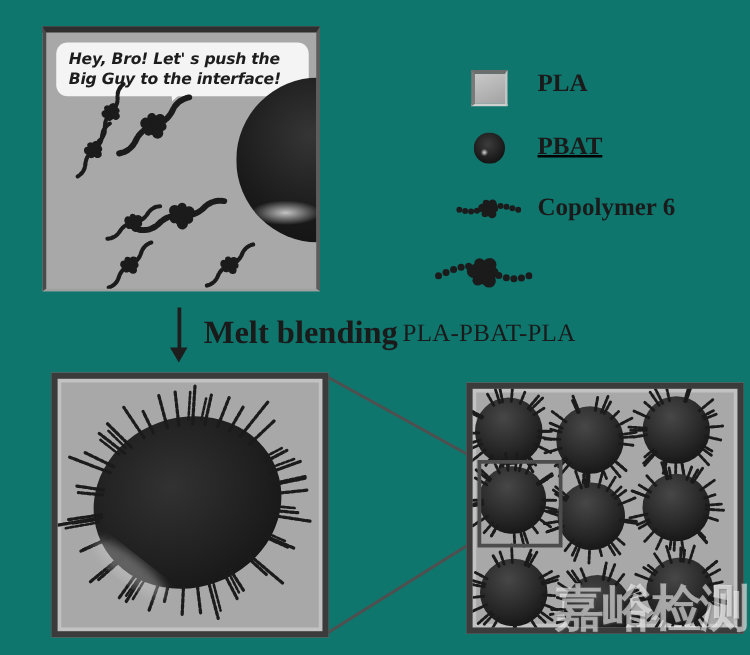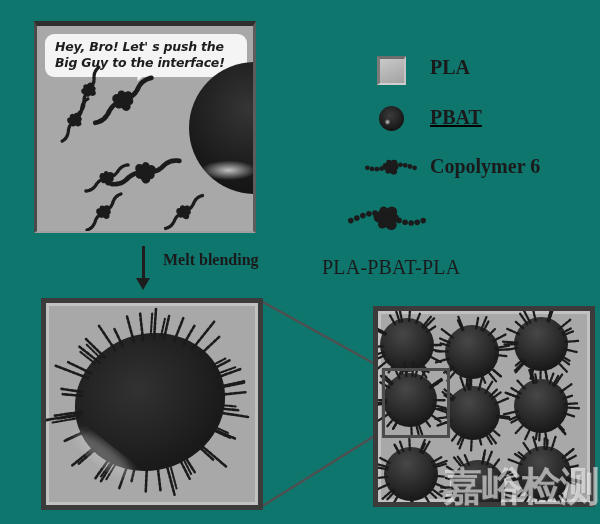--- a/index.html
+++ b/index.html
@@ -26,21 +26,21 @@
   
   .big-sphere{position:absolute;left:152px;top:36px;width:132px;height:132px;border-radius:50%;
           background:
             radial-gradient(ellipse 40px 14px at 30% 82%, rgba(225,225,225,.85), rgba(225,225,225,0) 70%),
             radial-gradient(circle at 45% 35%, #353535 0%, #191919 60%, #0f0f0f 100%);}
 
   
   .arrow-line{position:absolute;left:142px;top:246px;width:3px;height:33px;background:#1d1d1d;}
   .arrow-head{position:absolute;left:136px;top:278px;width:0;height:0;
           border:7.5px solid transparent;border-top:12px solid #1d1d1d;}
-  .arrow-label{position:absolute;left:163px;top:251px;font-size:16px;font-weight:bold;color:#1a1a1a;}
+  .arrow-label{position:absolute;left:163px;top:251px;font-size:26px;font-weight:bold;color:#1a1a1a;}
 
   
   .legend-row{position:absolute;display:flex;}
   .icon-cell{width:78px;display:flex;justify-content:center;align-items:center;}
   .legend-label{font-size:20px;font-weight:bold;color:#1a1a1a;white-space:nowrap;}
   .pla-square{width:24px;height:24px;background:linear-gradient(155deg,#c9c9c9 0%,#a2a2a2 100%);
           border-style:solid;border-width:3px 2px 2px 3px;border-color:#6d6d6d #c4c4c4 #cfcfcf #7a7a7a;}
   .pbat-ball{width:25px;height:25px;border-radius:50%;
           background:
             radial-gradient(circle 3px at 34% 64%, rgba(255,255,255,.8) 0%, rgba(255,255,255,0) 100%),

